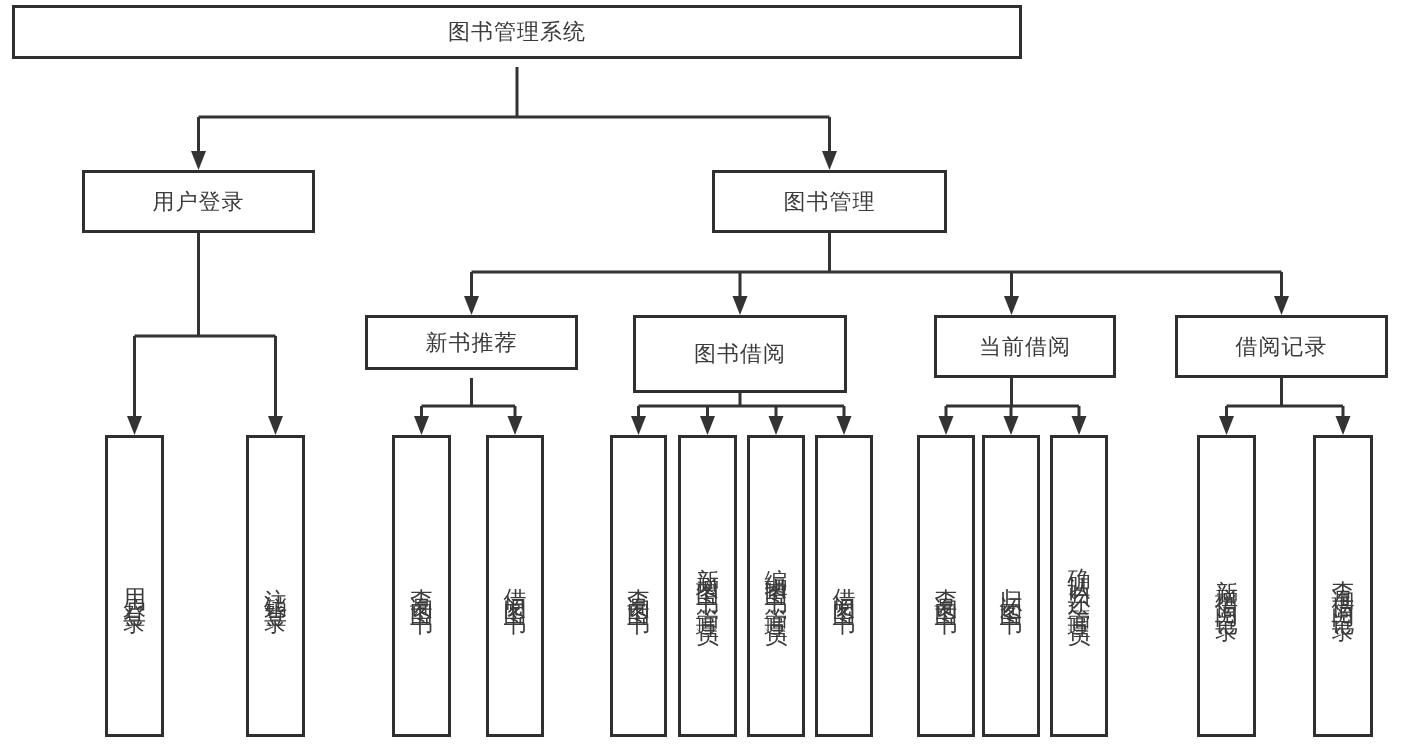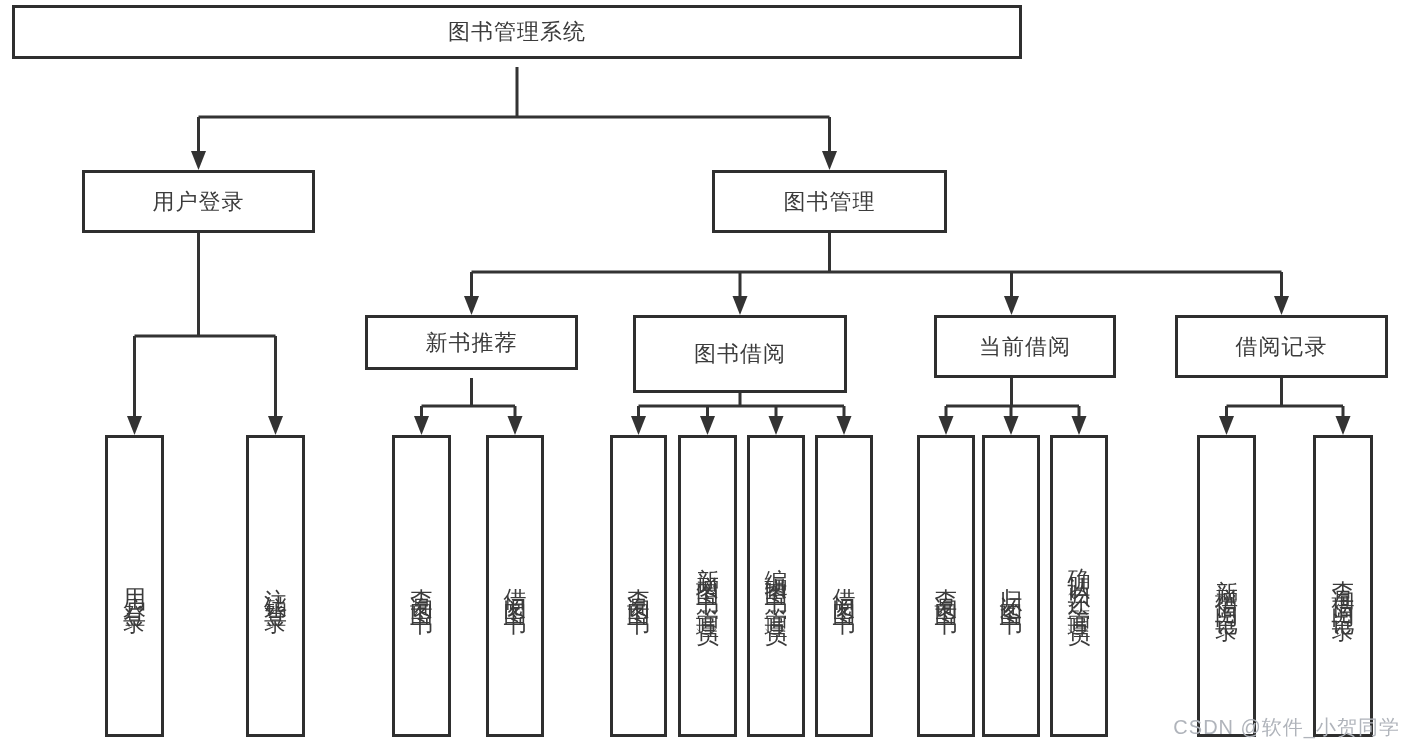--- a/index.html
+++ b/index.html
@@ -148,14 +148,13 @@
     <span class="vtext">确认归还（管理员）</span>
   </div>
 
   <div class="box leaf" style="left:1197px;top:435px;width:59px;height:302px;">
     <span class="vtext">新增借阅记录</span>
   </div>
   <div class="box leaf" style="left:1313px;top:435px;width:60px;height:302px;">
     <span class="vtext">查询借阅记录</span>
   </div>
 
-  <div id="watermark">CSDN @软件_小贺同学</div>
 </div>
 
 </body></html>

